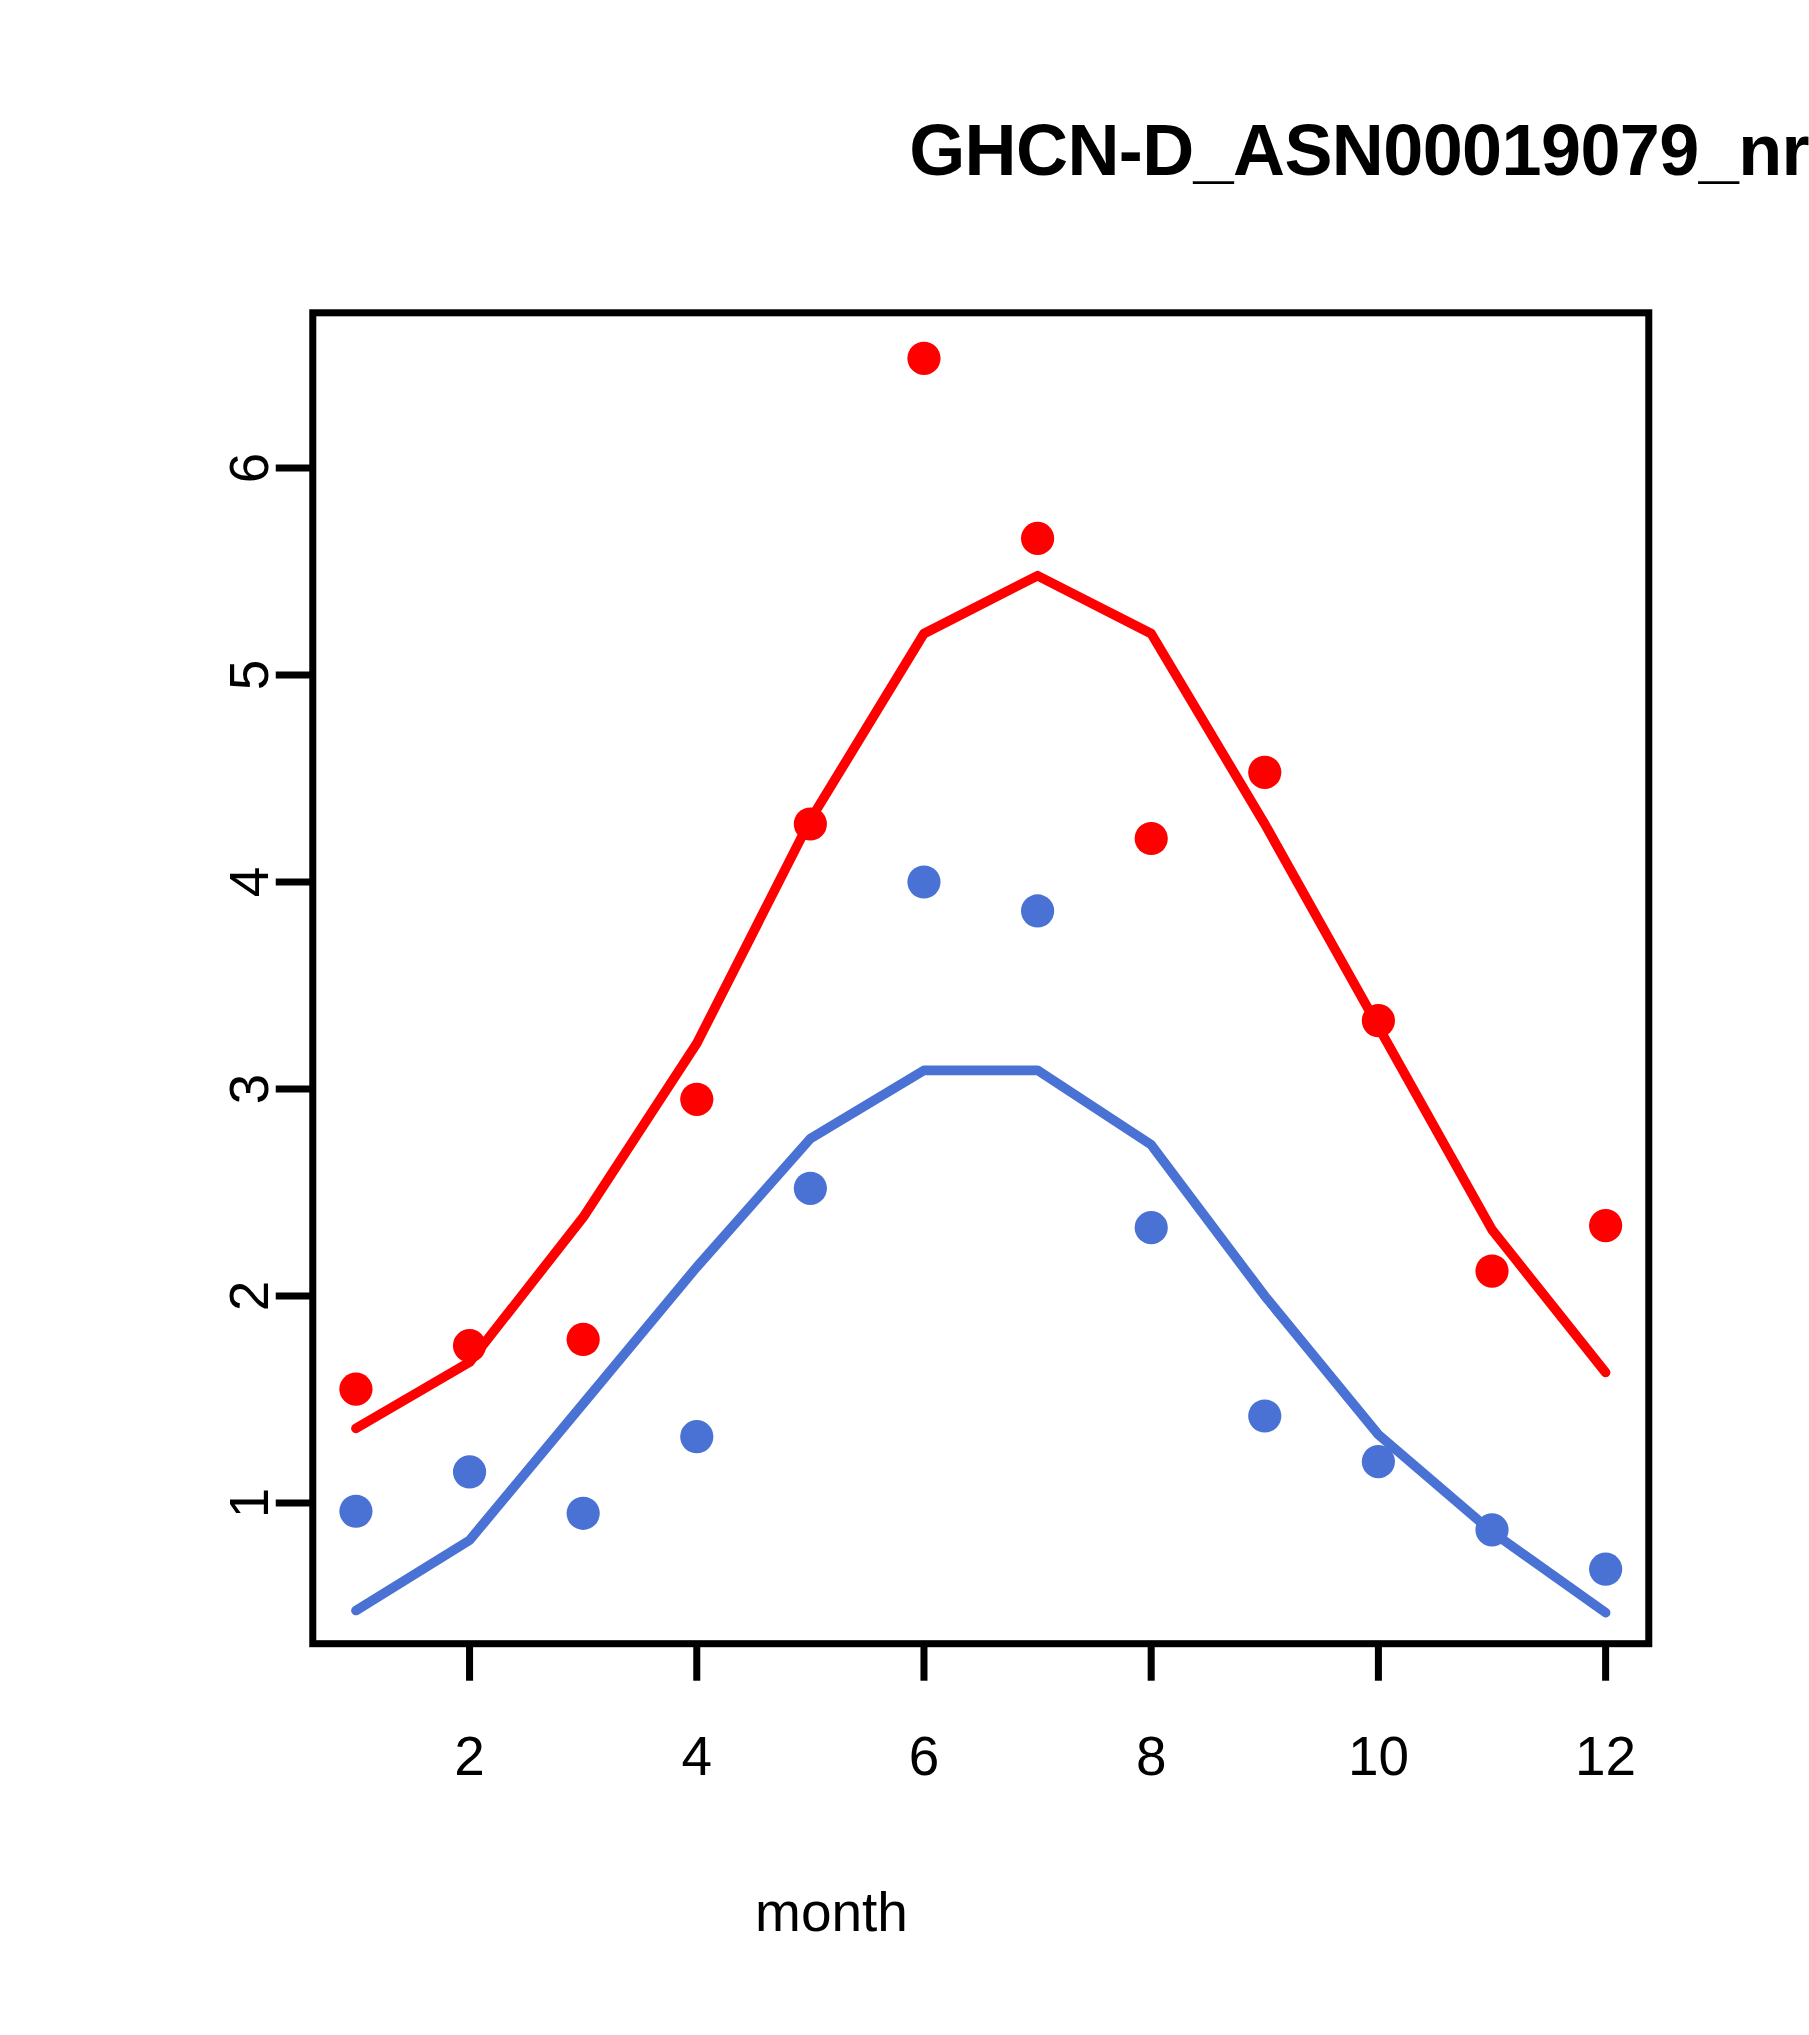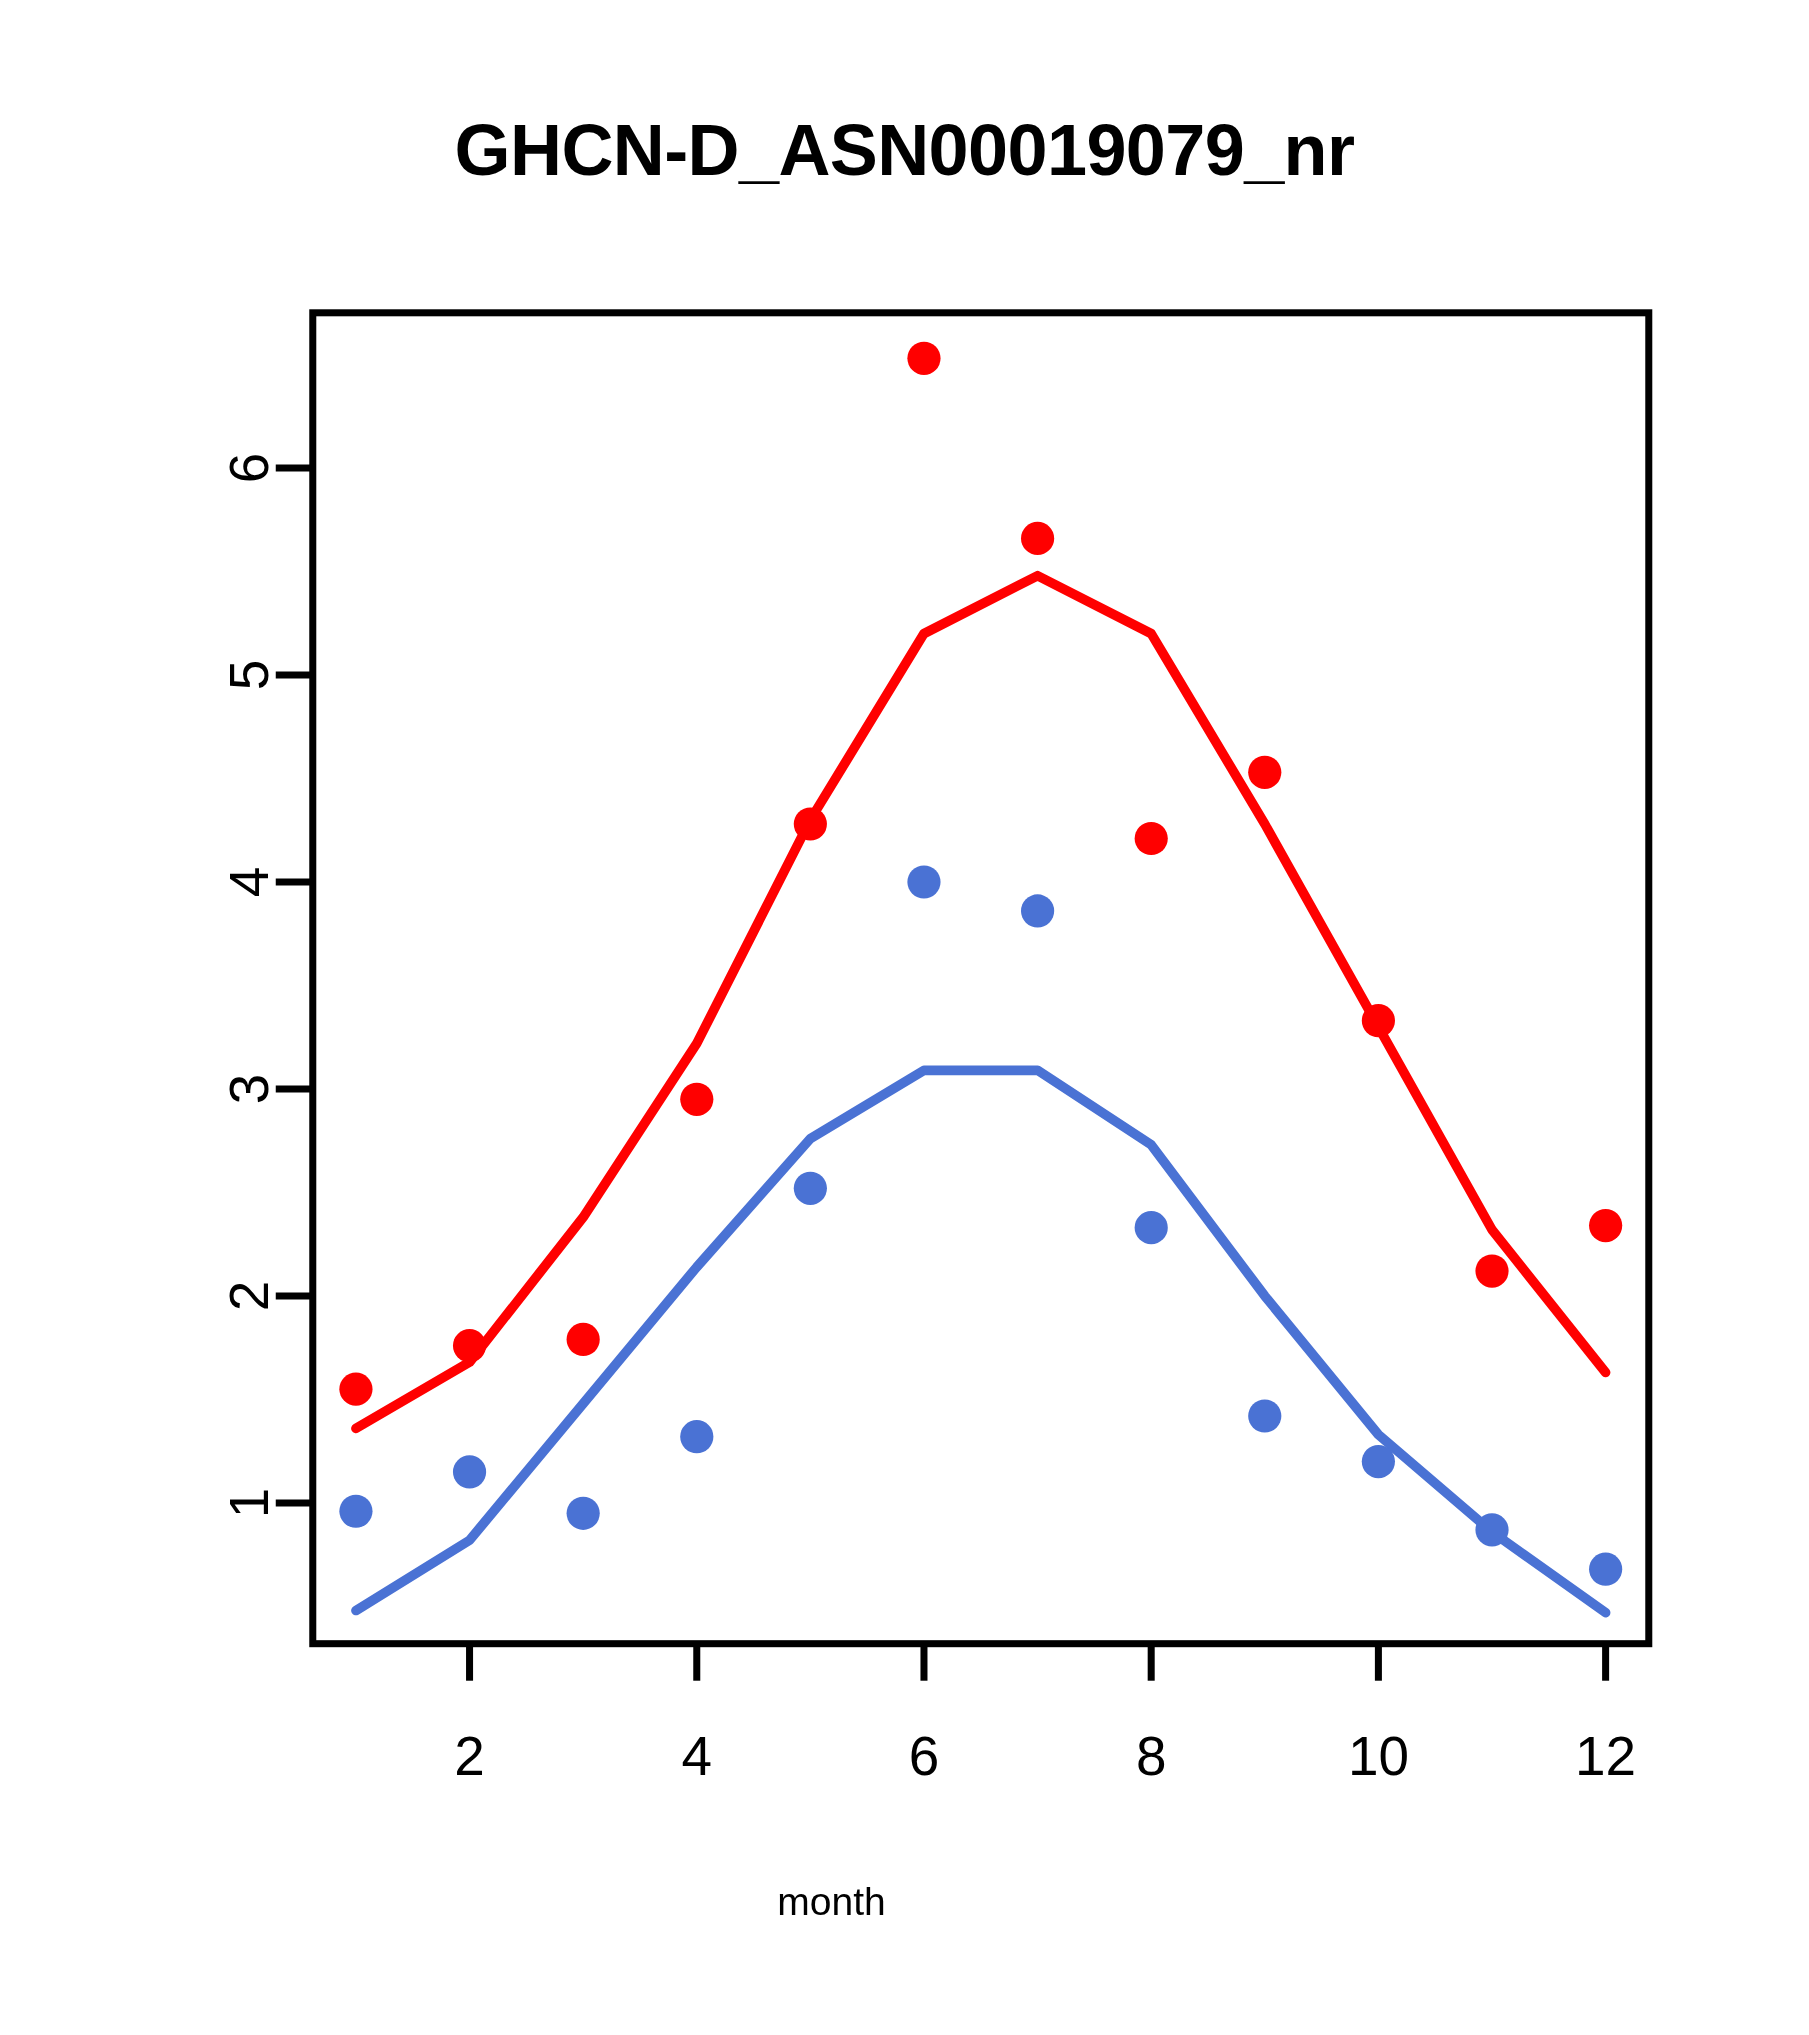--- a/index.html
+++ b/index.html
@@ -20,35 +20,35 @@
     left: 0; top: 0;
     width: 1809px;
     height: 2035px;
     background: #ffffff;
   }
   #plot-title {
     position: absolute;
     left: 0;
     top: 109px;
     width: 1809px;
-    text-align: center;
+    text-align: right;
     font-size: 72px;
     font-weight: bold;
     color: #000000;
     letter-spacing: -0.6px;
     font-family: "Liberation Sans", sans-serif;
     white-space: nowrap;
   }
   #xlab {
     position: absolute;
     left: 0;
     top: 1880px;
     width: 1663px;
     text-align: center;
-    font-size: 39px;
+    font-size: 55px;
     color: #000000;
     font-family: "Liberation Sans", sans-serif;
   }
   svg.canvas {
     position: absolute;
     left: 0; top: 0;
     width: 1809px;
     height: 2035px;
   }
   .axis-label {

